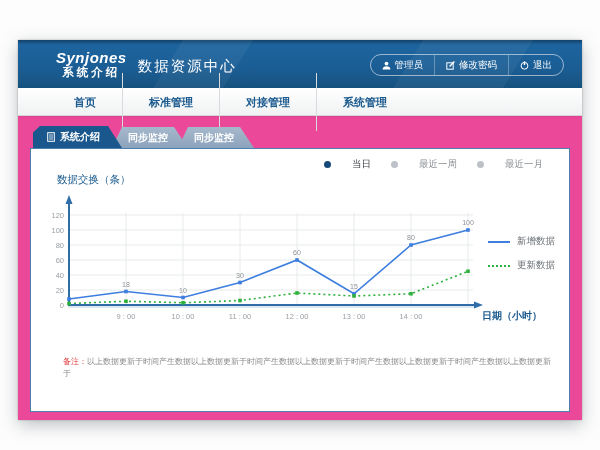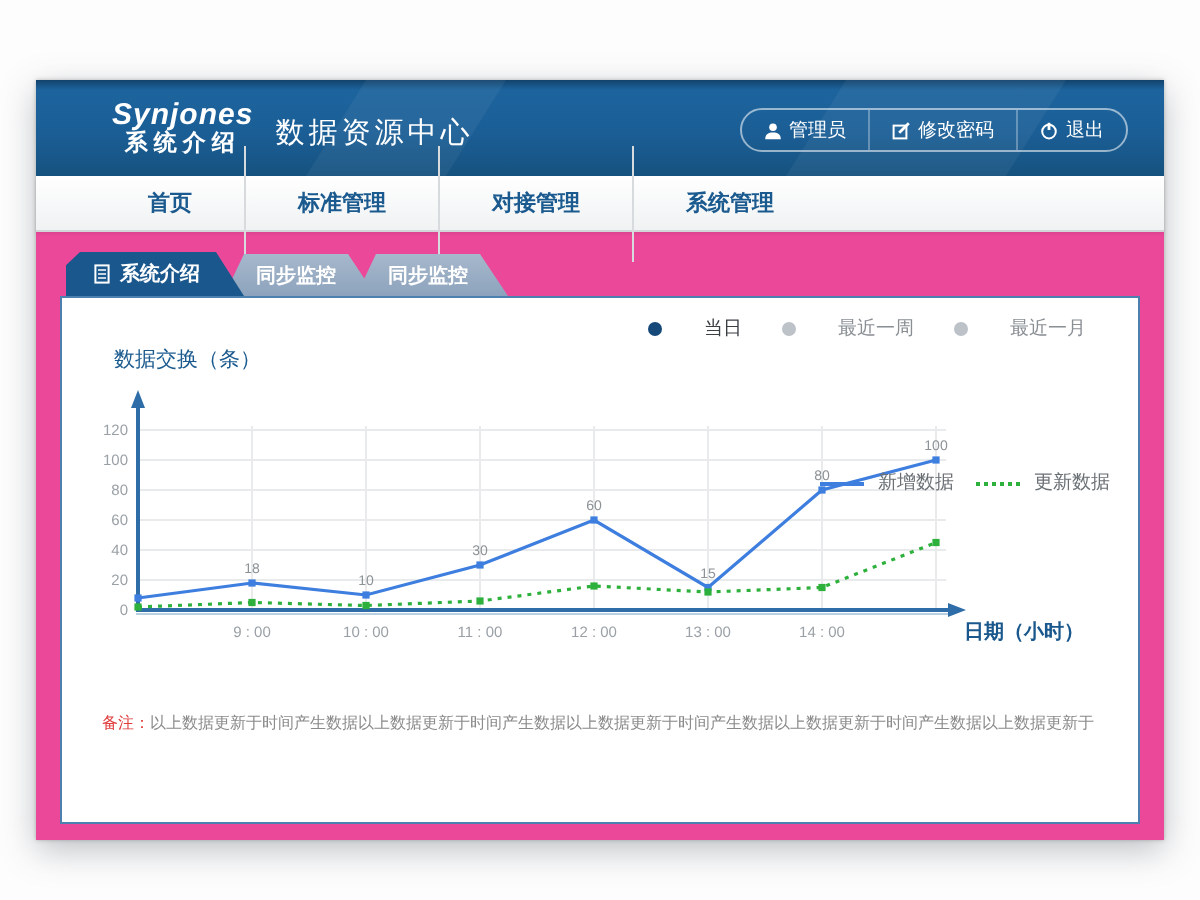--- a/index.html
+++ b/index.html
@@ -64,25 +64,25 @@
   .radio{display:flex;align-items:center;gap:21px;font-size:9.5px;color:#8a8f94;cursor:pointer;}
   .radio .dot{width:7px;height:7px;border-radius:50%;background:#bcc2c8;}
   .radio.sel{color:#3a3f44;}
   .radio.sel .dot{background:#15497a;}
   
   .ylabel{position:absolute;left:26px;top:24px;font-size:10.5px;font-weight:normal;color:#1b5a8e;}
   #chart{position:absolute;left:18px;top:38px;overflow:visible;}
   #chart .tick{font-size:7.5px;fill:#9aa0a5;}
   #chart .plabel{font-size:7px;fill:#8d9296;}
   #chart .xlabel{font-size:10px;font-weight:bold;fill:#19578c;}
-  .legend{position:absolute;right:14px;top:86px;display:flex;flex-direction:row;gap:11px;}
+  .legend{position:absolute;right:14px;top:86px;display:flex;flex-direction:column;gap:11px;}
   .legend-row{display:flex;align-items:center;gap:7px;font-size:9.5px;color:#6b7075;}
   .legend-row .swatch{width:22px;height:0;}
   
-  .note{position:absolute;left:20px;right:18px;top:207px;font-size:8px;line-height:1.5;color:#8a8a8a;}
+  .note{position:absolute;left:32px;right:18px;top:207px;font-size:8px;line-height:1.5;color:#8a8a8a;}
   .note .note-prefix{color:#e03c3c;}
 </style>
 </head>
 <body>
 
 <div class="window">
 
   <div class="header">
     <div class="streak s1"></div>
     <div class="streak s2"></div>

